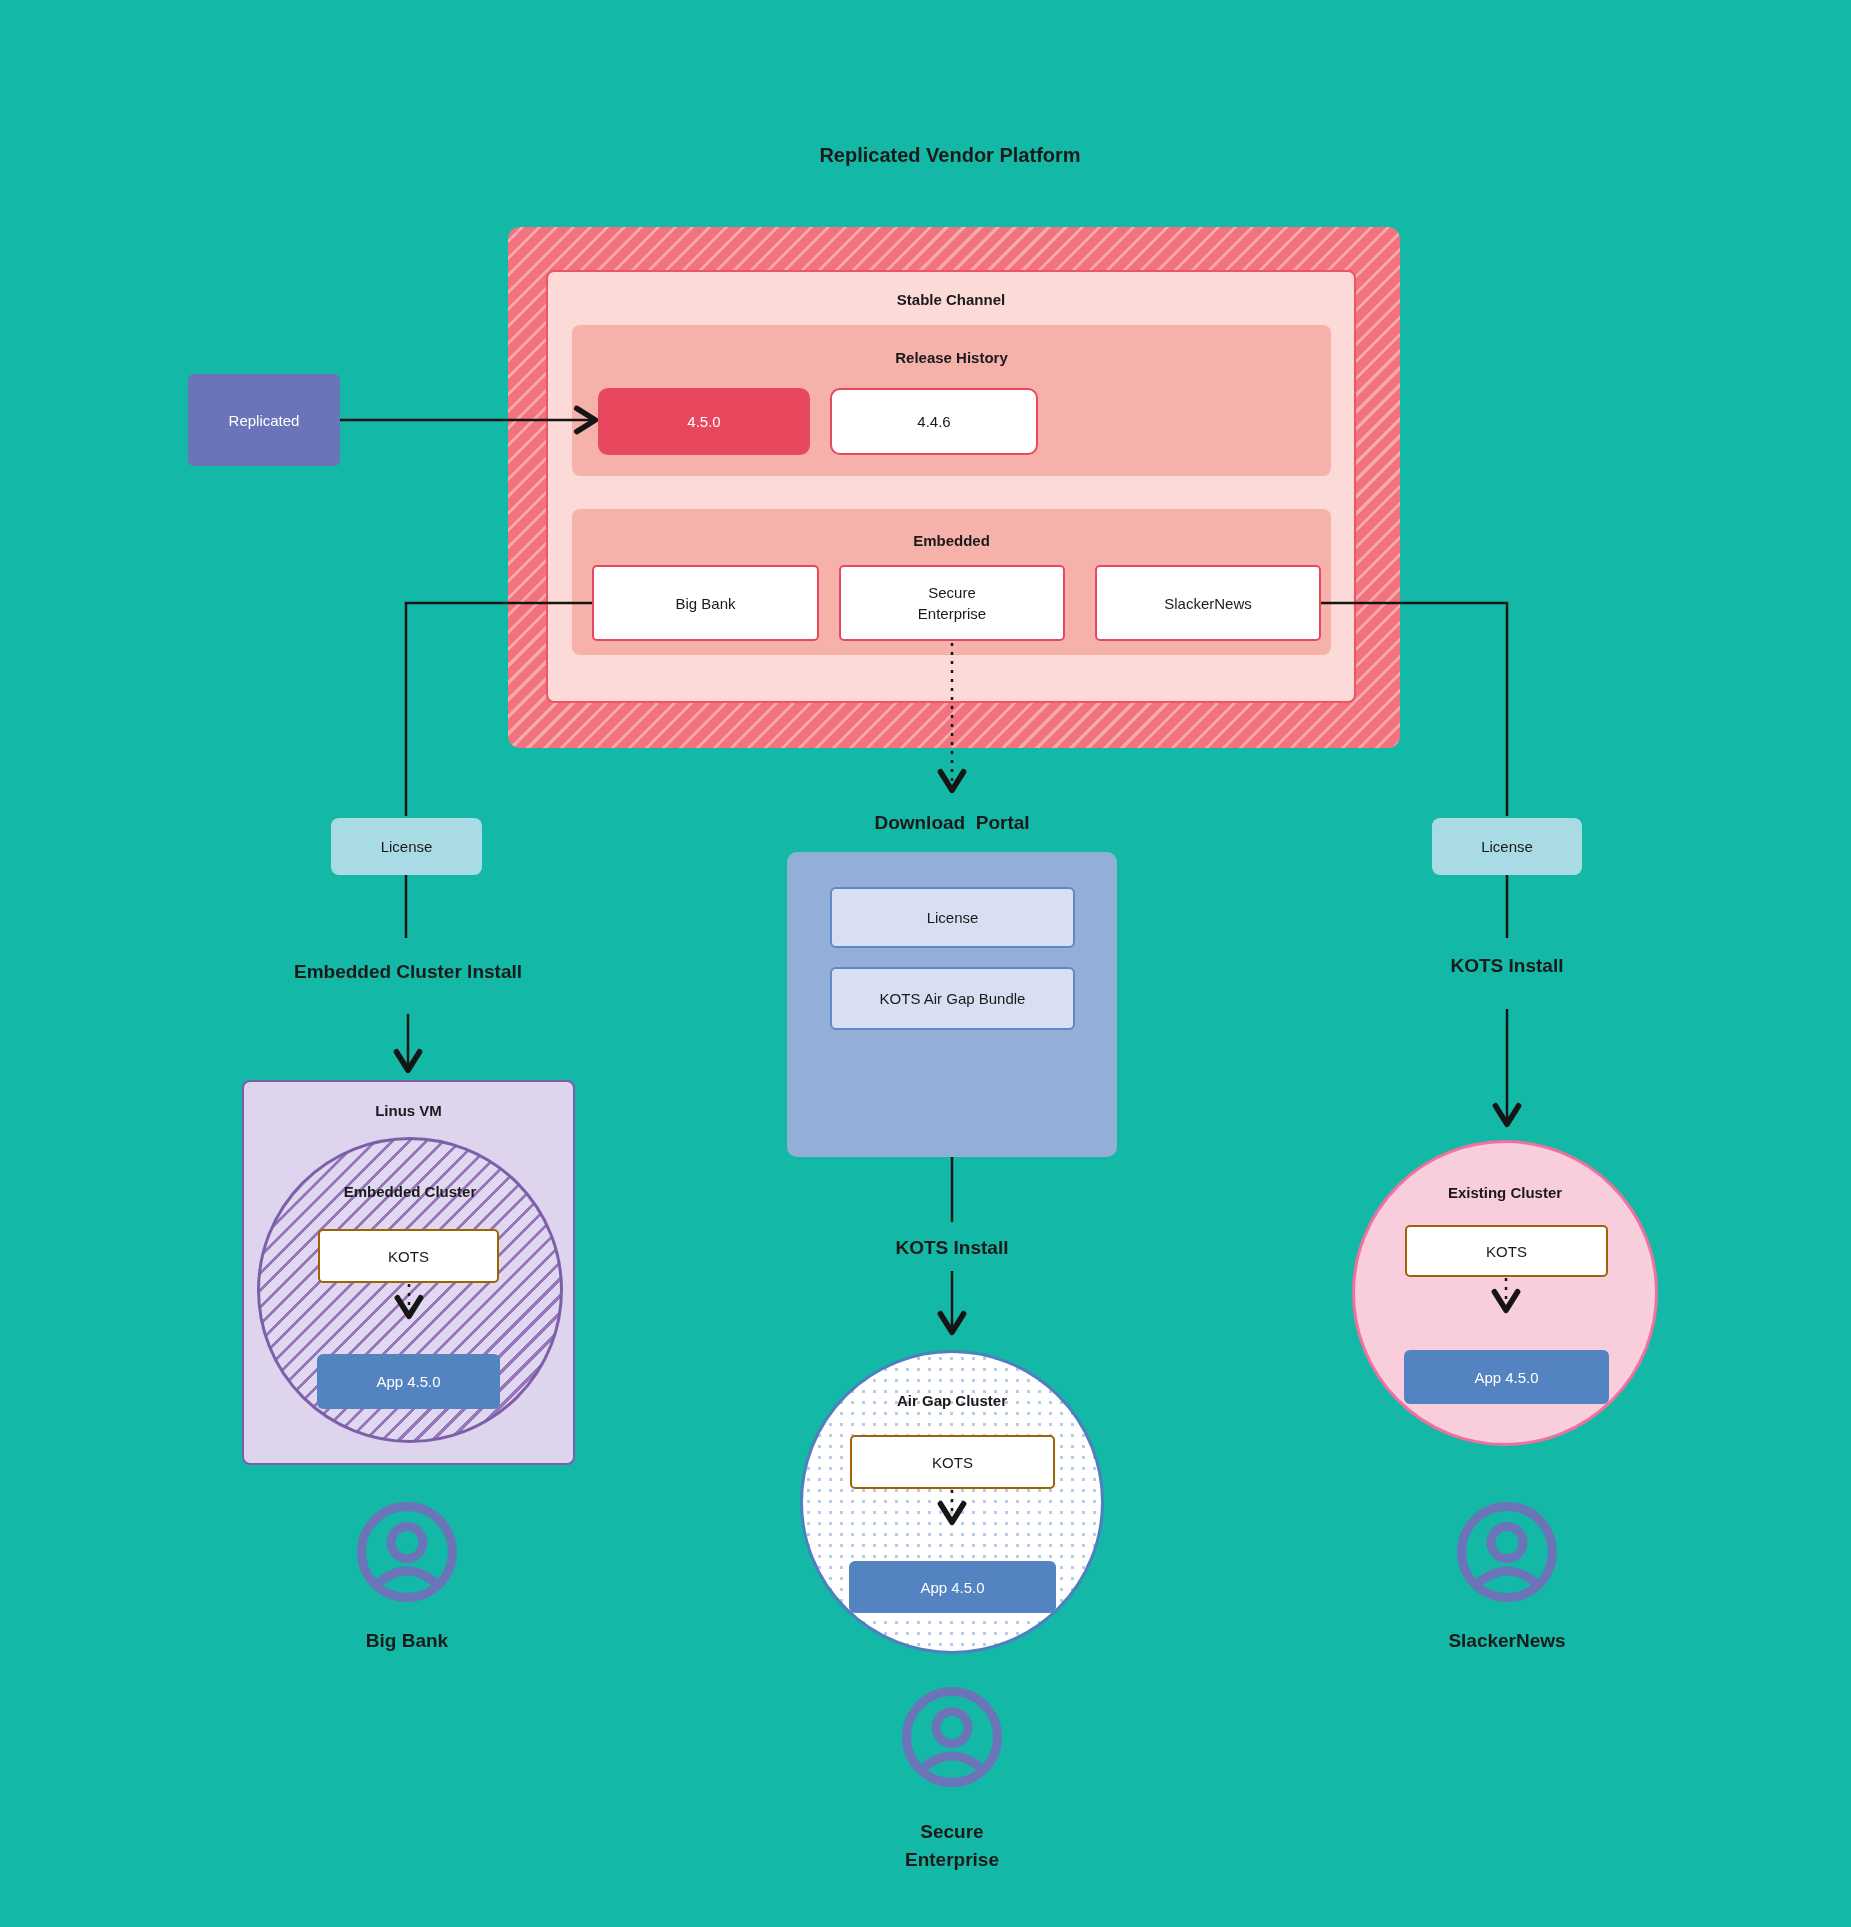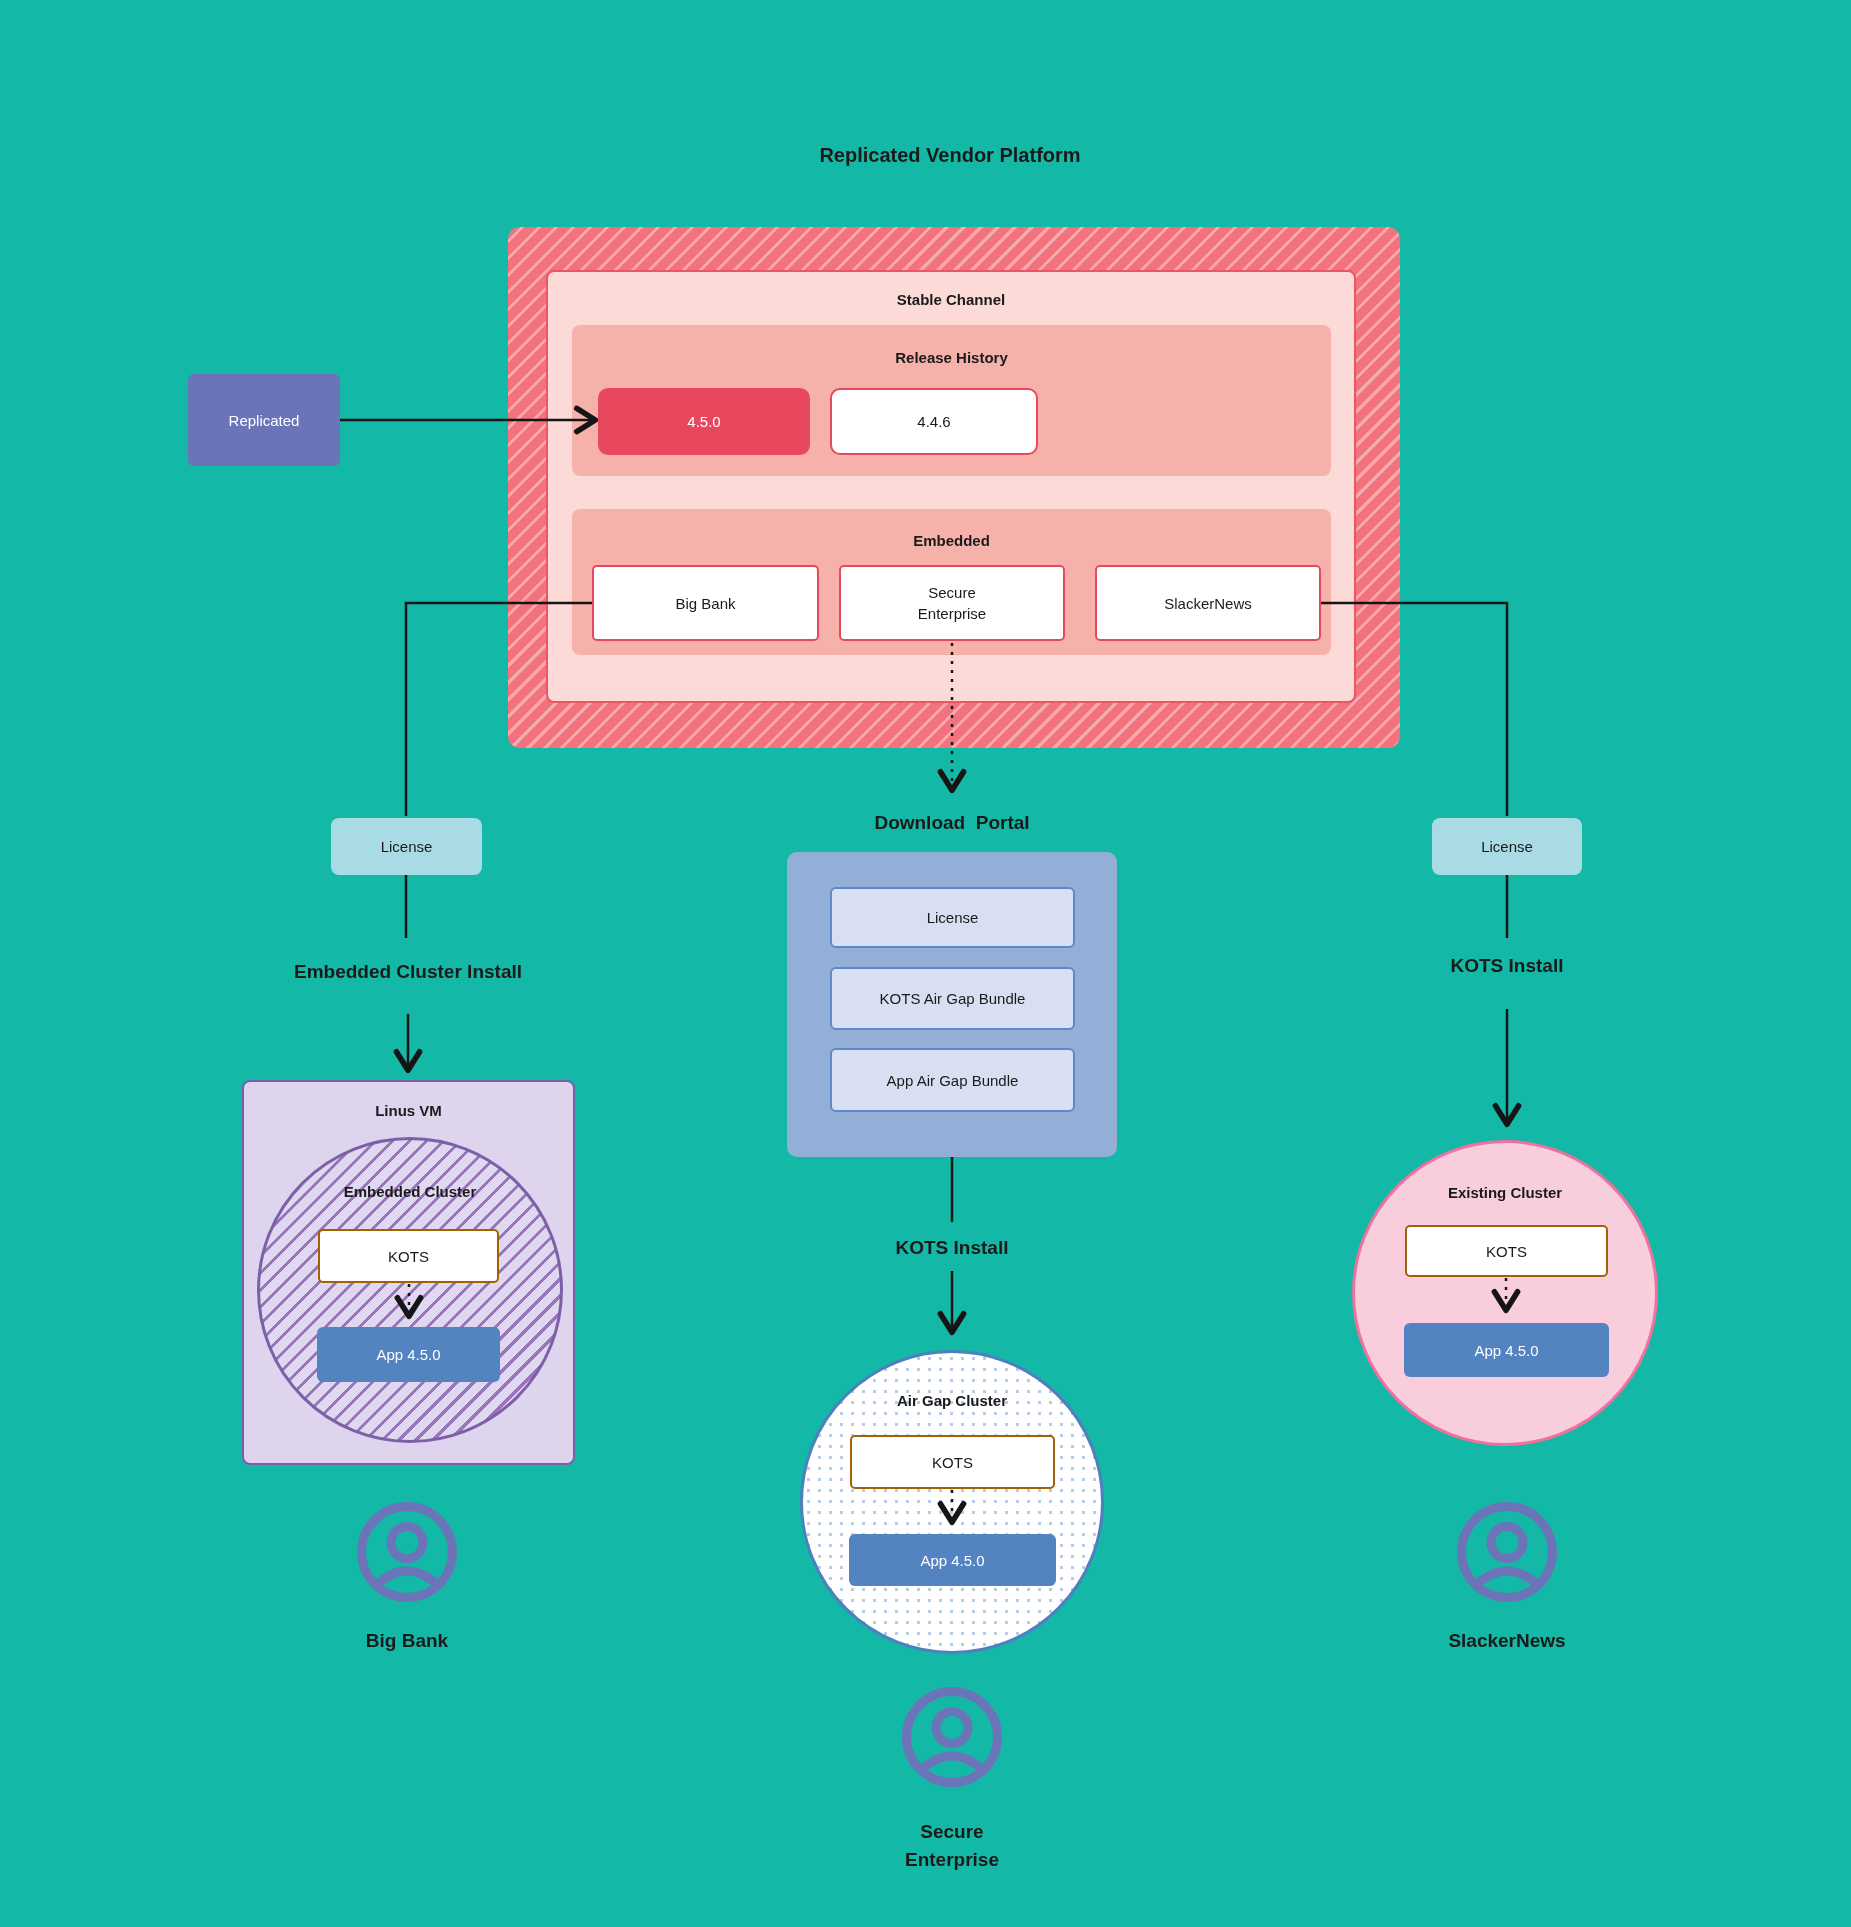--- a/index.html
+++ b/index.html
@@ -35,21 +35,21 @@
     border:3px solid #7C5FA8;
     background:repeating-linear-gradient(135deg,#E0D7F0 0px,#E0D7F0 9px,#9776B9 9px,#9776B9 12px);
   }
   .airgap-circle{
     border:3px solid #4E7FBE;background-color:#ffffff;
     background-image:radial-gradient(#B5CCEA 1.7px,rgba(255,255,255,0) 1.9px);
     background-size:11px 11px;
   }
   .exist-circle{background:#F8CEDC;border:3px solid #F0709F;}
   .kots{background:#ffffff;border:2px solid #a16207;border-radius:5px;}
-  .bluebox{background:#5483C1;border-radius:6px;}
+  .bluebox{background:#5483C1;border-radius:6px;margin-top:27px;}
   .pre{white-space:pre;text-align:center;}
   .overlay{position:absolute;left:0;top:0;pointer-events:none;}
 </style>
 </head>
 <body>
 
 <div class="canvas">
 
   <div class="abs lbl f19 sb" style="left:750px;top:135px;width:400px;height:40px;font-size:20px;">Replicated Vendor Platform</div>
 
@@ -81,21 +81,20 @@
   <div class="abs lbl f15 rg teal" style="left:1432px;top:818px;width:150px;height:57px;">License</div>
 
   <div class="abs lbl f19 sb" style="left:288px;top:942px;width:240px;height:60px;">Embedded Cluster Install</div>
   <div class="abs lbl f19 sb pre" style="left:802px;top:806px;width:300px;height:34px;">Download  Portal</div>
   <div class="abs lbl f19 sb" style="left:852px;top:1233px;width:200px;height:30px;">KOTS Install</div>
   <div class="abs lbl f19 sb" style="left:1407px;top:951px;width:200px;height:30px;">KOTS Install</div>
 
   <div class="abs portal" style="left:787px;top:852px;width:330px;height:305px;"></div>
   <div class="abs lbl f15 rg portal-item" style="left:830px;top:887px;width:245px;height:61px;">License</div>
   <div class="abs lbl f15 rg portal-item" style="left:830px;top:967px;width:245px;height:63px;">KOTS Air Gap Bundle</div>
-  <div class="abs lbl f15 rg portal-item" style="left:830px;top:1048px;width:245px;height:64px;">App Air Gap Bundle</div>
 
   <div class="abs vmbox" style="left:242px;top:1080px;width:333px;height:385px;"></div>
   <div class="abs lbl f15 sb" style="left:242px;top:1096px;width:333px;height:28px;">Linus VM</div>
   <div class="abs circle emb-circle" style="left:257px;top:1137px;width:306px;height:306px;"></div>
   <div class="abs lbl f15 sb" style="left:285px;top:1176px;width:250px;height:30px;text-align:right;">Embedded Cluster</div>
   <div class="abs lbl f15 rg kots" style="left:318px;top:1229px;width:181px;height:54px;">KOTS</div>
   <div class="abs lbl f15 rg white bluebox" style="left:317px;top:1327px;width:183px;height:55px;">App 4.5.0</div>
 
   <div class="abs circle airgap-circle" style="left:800px;top:1350px;width:304px;height:304px;"></div>
   <div class="abs lbl f15 sb" style="left:827px;top:1385px;width:250px;height:30px;">Air Gap Cluster</div>

